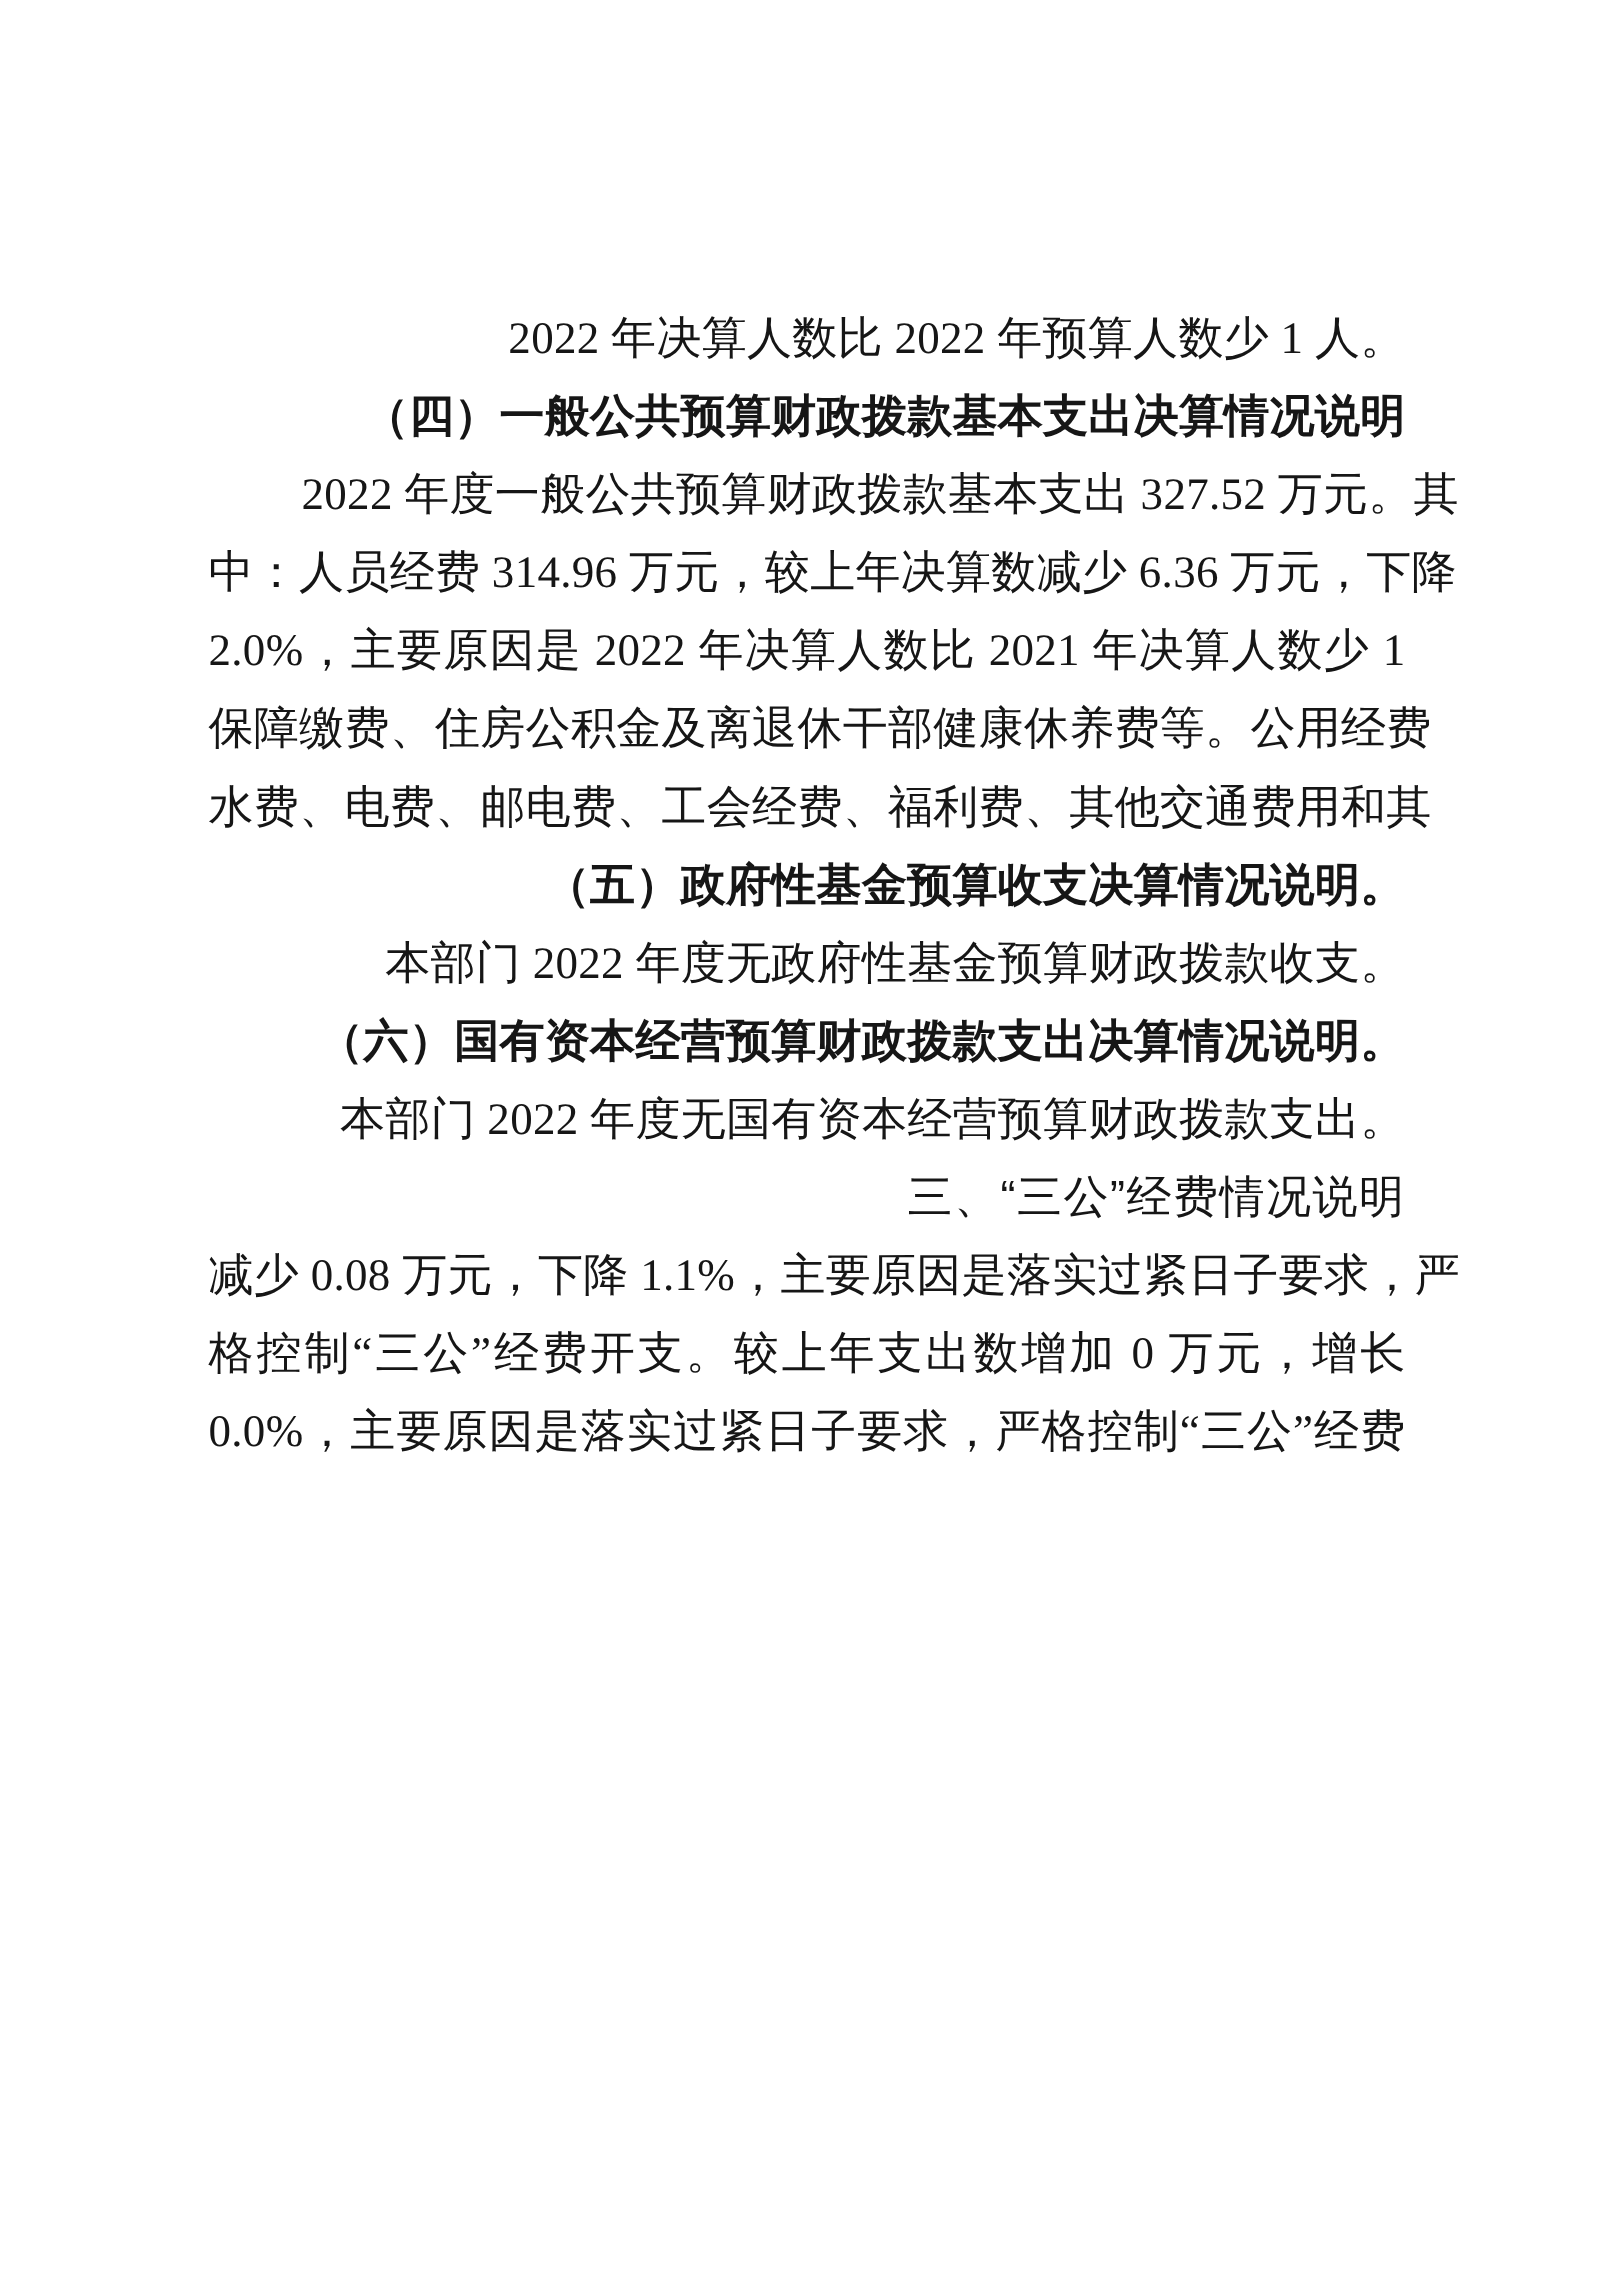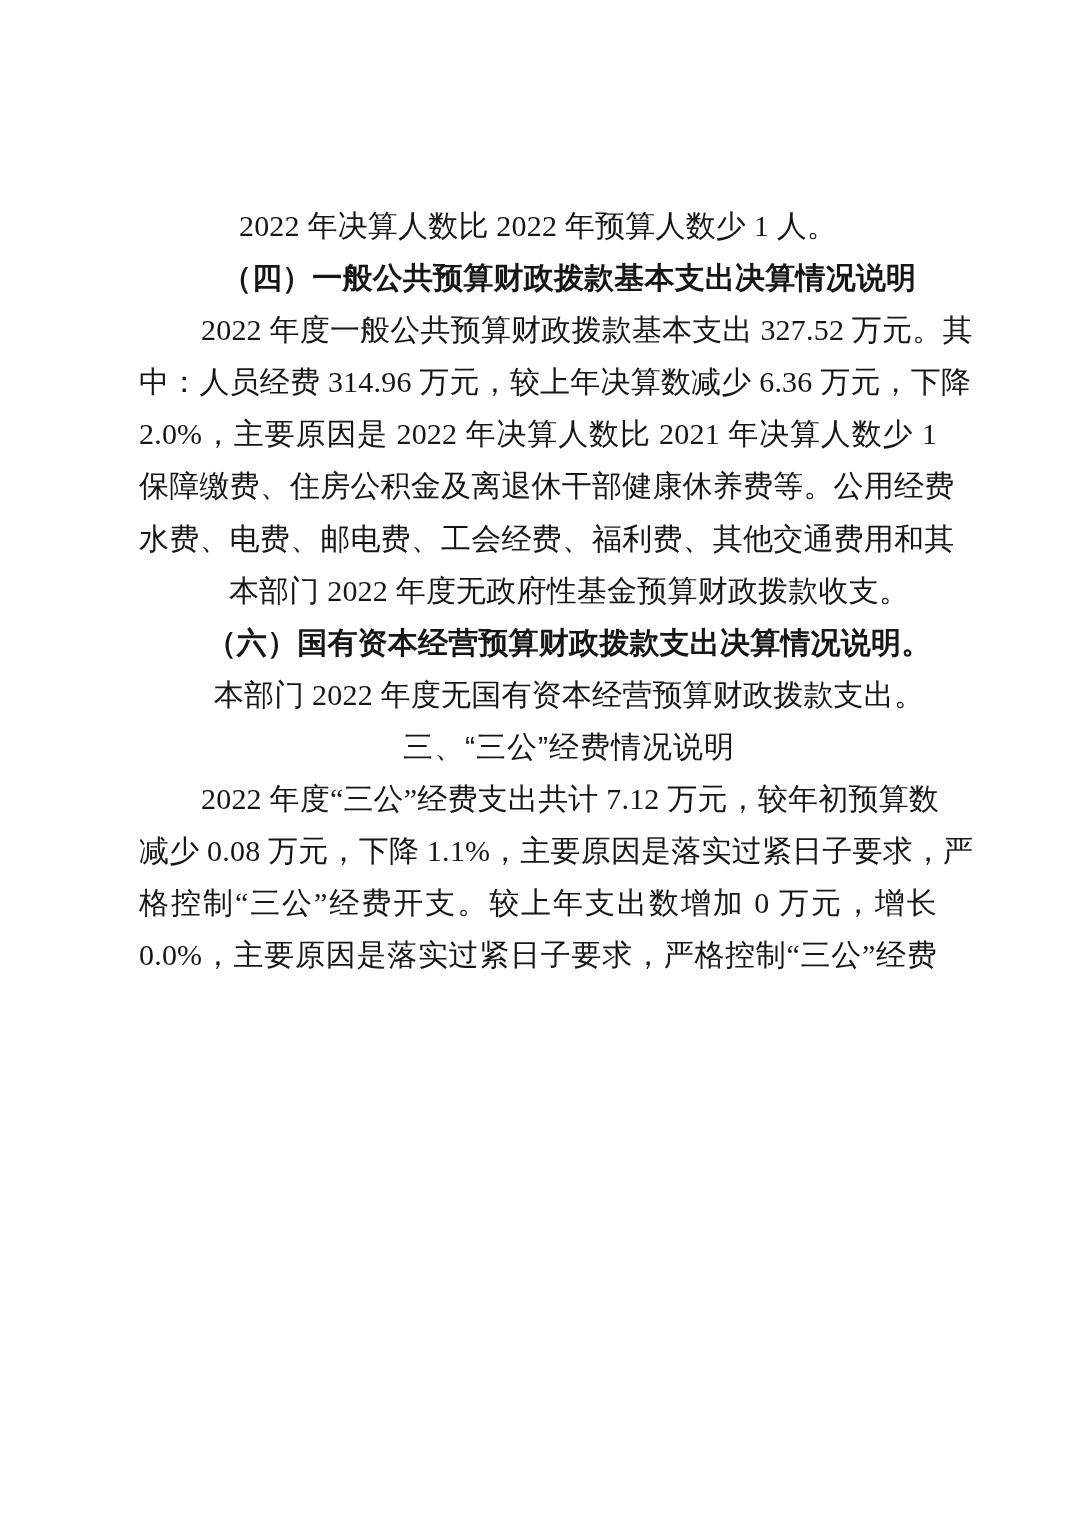--- a/index.html
+++ b/index.html
@@ -26,21 +26,21 @@
     left: 139px;
     top: 200px;
     width: 798px;
     color: #161616;
   }
   .line {
     height: 52.1px;
     line-height: 52.1px;
     font-size: 30px;
     white-space: nowrap;
-    text-align: center;
+    text-align: right;
     letter-spacing: 0.2px;
   }
   .jfull {
     text-align: justify;
     text-align-last: justify;
     text-justify: inter-character;
   }
   .indent {
     padding-left: 62px;
   }
@@ -63,23 +63,23 @@
 <div class="page">
   <div class="textblock">
 
     <div class="line">2022 年决算人数比 2022 年预算人数少 1 人。</div>
     <div class="line subheading indent">（四）一般公共预算财政拨款基本支出决算情况说明</div>
     <div class="line jfull indent">2022 年度一般公共预算财政拨款基本支出 327.52 万元。其</div>
     <div class="line jfull">中：人员经费 314.96 万元，较上年决算数减少 6.36 万元，下降</div>
     <div class="line jfull">2.0%，主要原因是 2022 年决算人数比 2021 年决算人数少 1</div>
     <div class="line jfull">保障缴费、住房公积金及离退休干部健康休养费等。公用经费</div>
     <div class="line jfull">水费、电费、邮电费、工会经费、福利费、其他交通费用和其</div>
+    <div class="line subheading indent">（五）政府性基金预算收支决算情况说明。</div>
     <div class="line indent">本部门 2022 年度无政府性基金预算财政拨款收支。</div>
     <div class="line subheading indent">（六）国有资本经营预算财政拨款支出决算情况说明。</div>
     <div class="line indent">本部门 2022 年度无国有资本经营预算财政拨款支出。</div>
     <div class="line sectionheading indent">三、“三公”经费情况说明</div>
-    <div class="line jfull indent">2022 年度“三公”经费支出共计 7.12 万元，较年初预算数</div>
     <div class="line jfull">减少 0.08 万元，下降 1.1%，主要原因是落实过紧日子要求，严</div>
     <div class="line jfull">格控制“三公”经费开支。较上年支出数增加 0 万元，增长</div>
     <div class="line jfull">0.0%，主要原因是落实过紧日子要求，严格控制“三公”经费</div>
 
   </div>
 </div>
 
 </body></html>

